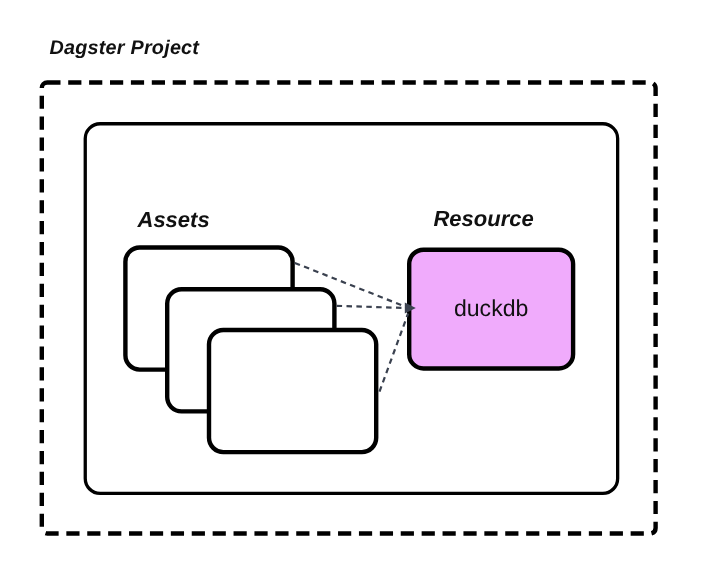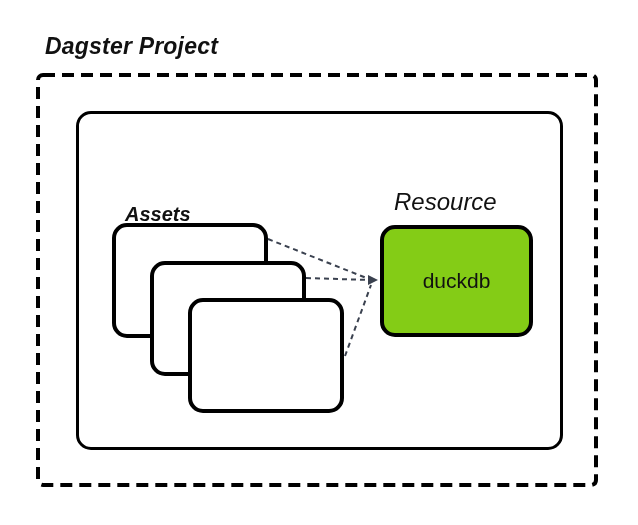--- a/index.html
+++ b/index.html
@@ -13,21 +13,21 @@
     height: 525px;
     background: #ffffff;
     font-family: "Liberation Sans", sans-serif;
     color: #111111;
     overflow: hidden;
   }
   .title {
     position: absolute;
     left: 45px;
     top: 33px;
-    font-size: 23px;
+    font-size: 18px;
     font-style: italic;
     font-weight: 600;
     letter-spacing: 0.2px;
   }
   .definitions-box {
     position: absolute;
     left: 76px;
     top: 111px;
     width: 487px;
     height: 339px;
@@ -45,50 +45,49 @@
     font-size: 21px;
     font-weight: 400;
   }
   .assets-label {
     position: absolute;
     left: 125px;
     top: 189px;
     font-size: 20px;
     font-style: italic;
     font-weight: 600;
-    margin-top: 14px;
   }
   .resource-label {
     position: absolute;
     left: 394px;
     top: 188px;
-    font-size: 24px;
+    font-size: 20px;
     font-style: italic;
-    font-weight: 400;
+    font-weight: 700;
   }
   .asset-card {
     position: absolute;
     width: 156px;
     height: 115px;
     box-sizing: border-box;
     background: #ffffff;
     border: 4px solid #000000;
     border-radius: 15px;
   }
   .card1 { left: 112px; top: 223px; }
   .card2 { left: 150px; top: 261px; }
   .card3 { left: 188px; top: 298px; }
   .resource-box {
     position: absolute;
-    left: 380px;
+    left: 370px;
     top: 225px;
     width: 153px;
     height: 112px;
     box-sizing: border-box;
-    background: #84cc16;
+    background: #f0abfc;
     border: 4px solid #000000;
     border-radius: 15px;
     display: flex;
     align-items: center;
     justify-content: center;
     font-size: 21px;
     font-weight: 400;
   }
   .overlay {
     position: absolute;

